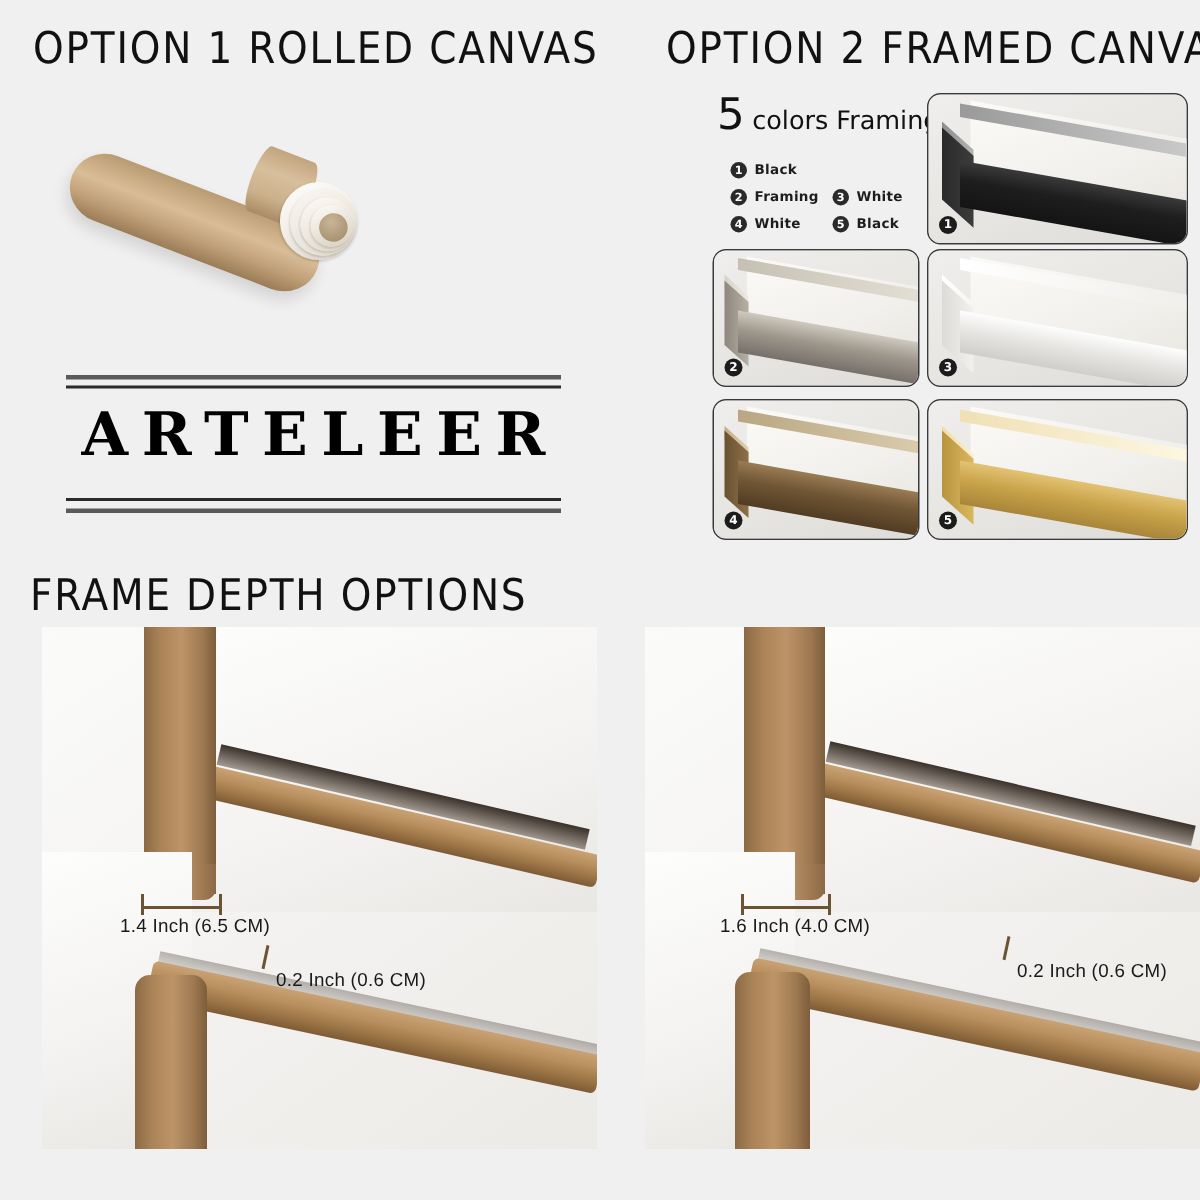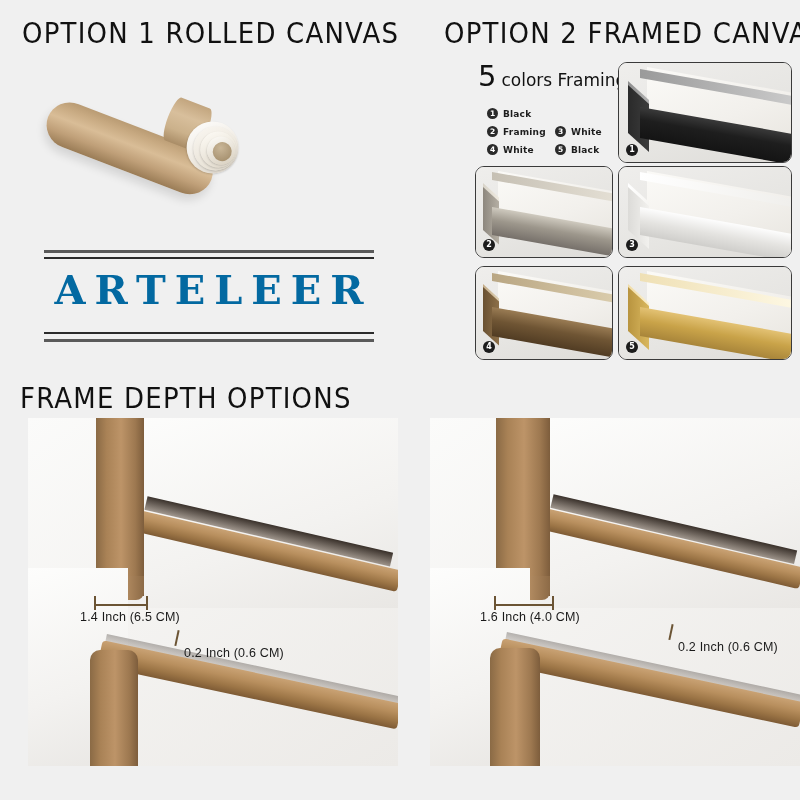--- a/index.html
+++ b/index.html
@@ -83,21 +83,21 @@
   #r-top2{top:7px;}
   #r-bot1{top:82px;}
   #r-bot2{top:89px;}
   .brand-name{
     position:absolute;left:0;top:16px;width:330px;
     text-align:center;
     font-family:"DejaVu Serif", serif;
     font-weight:700;
     font-size:40px;
     letter-spacing:9px;
-    color:#0369a1;
+    color:#000000;
     text-indent:9px;
   }
 
   
   .colors-title{
     position:absolute;left:478px;top:62px;
     display:flex;align-items:baseline;gap:5px;
     color:#111;
   }
   .colors-title .big{font-size:29px;font-weight:400;line-height:1;}

